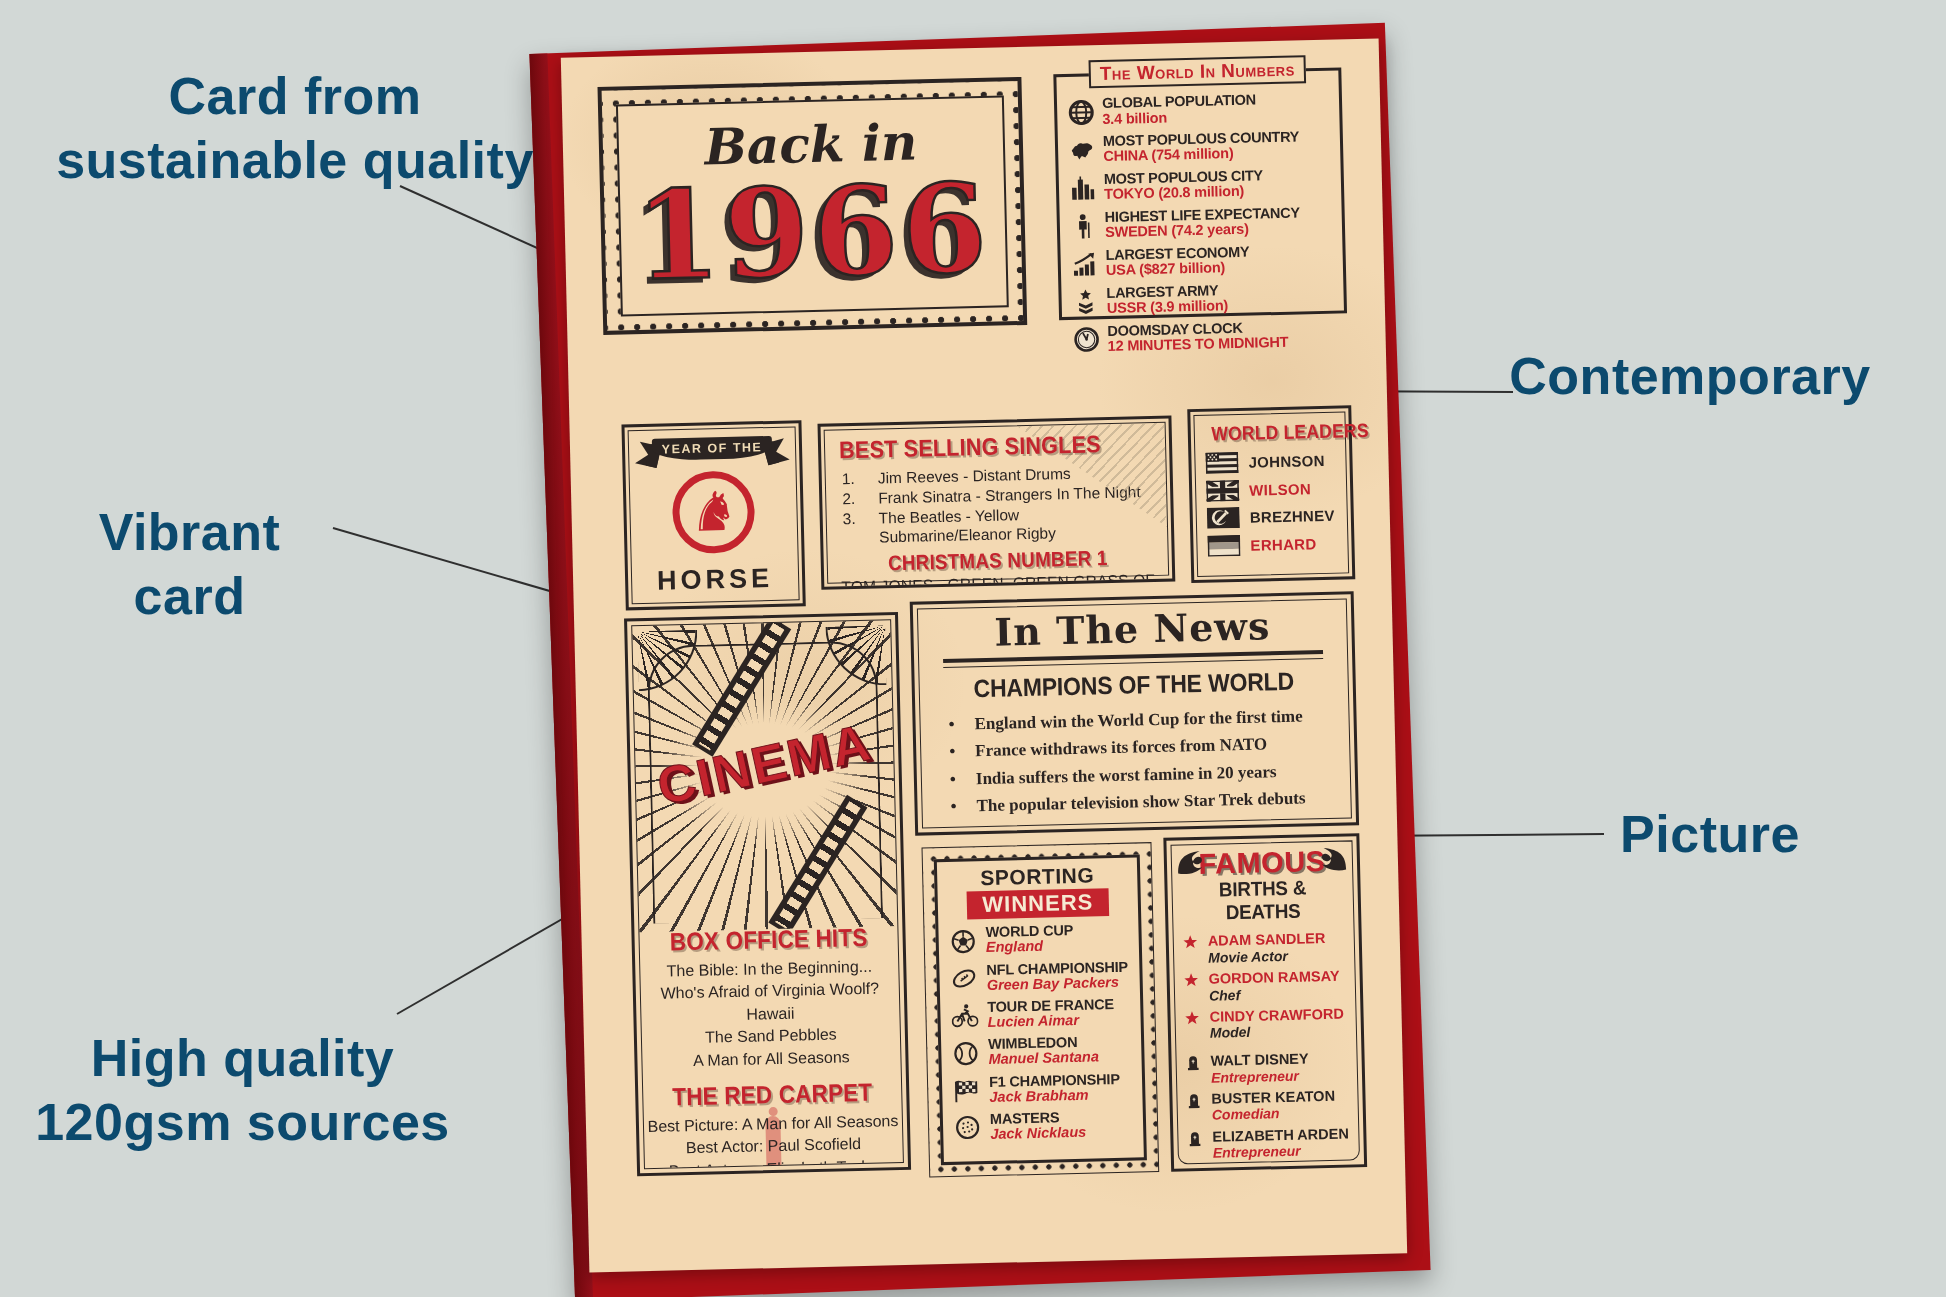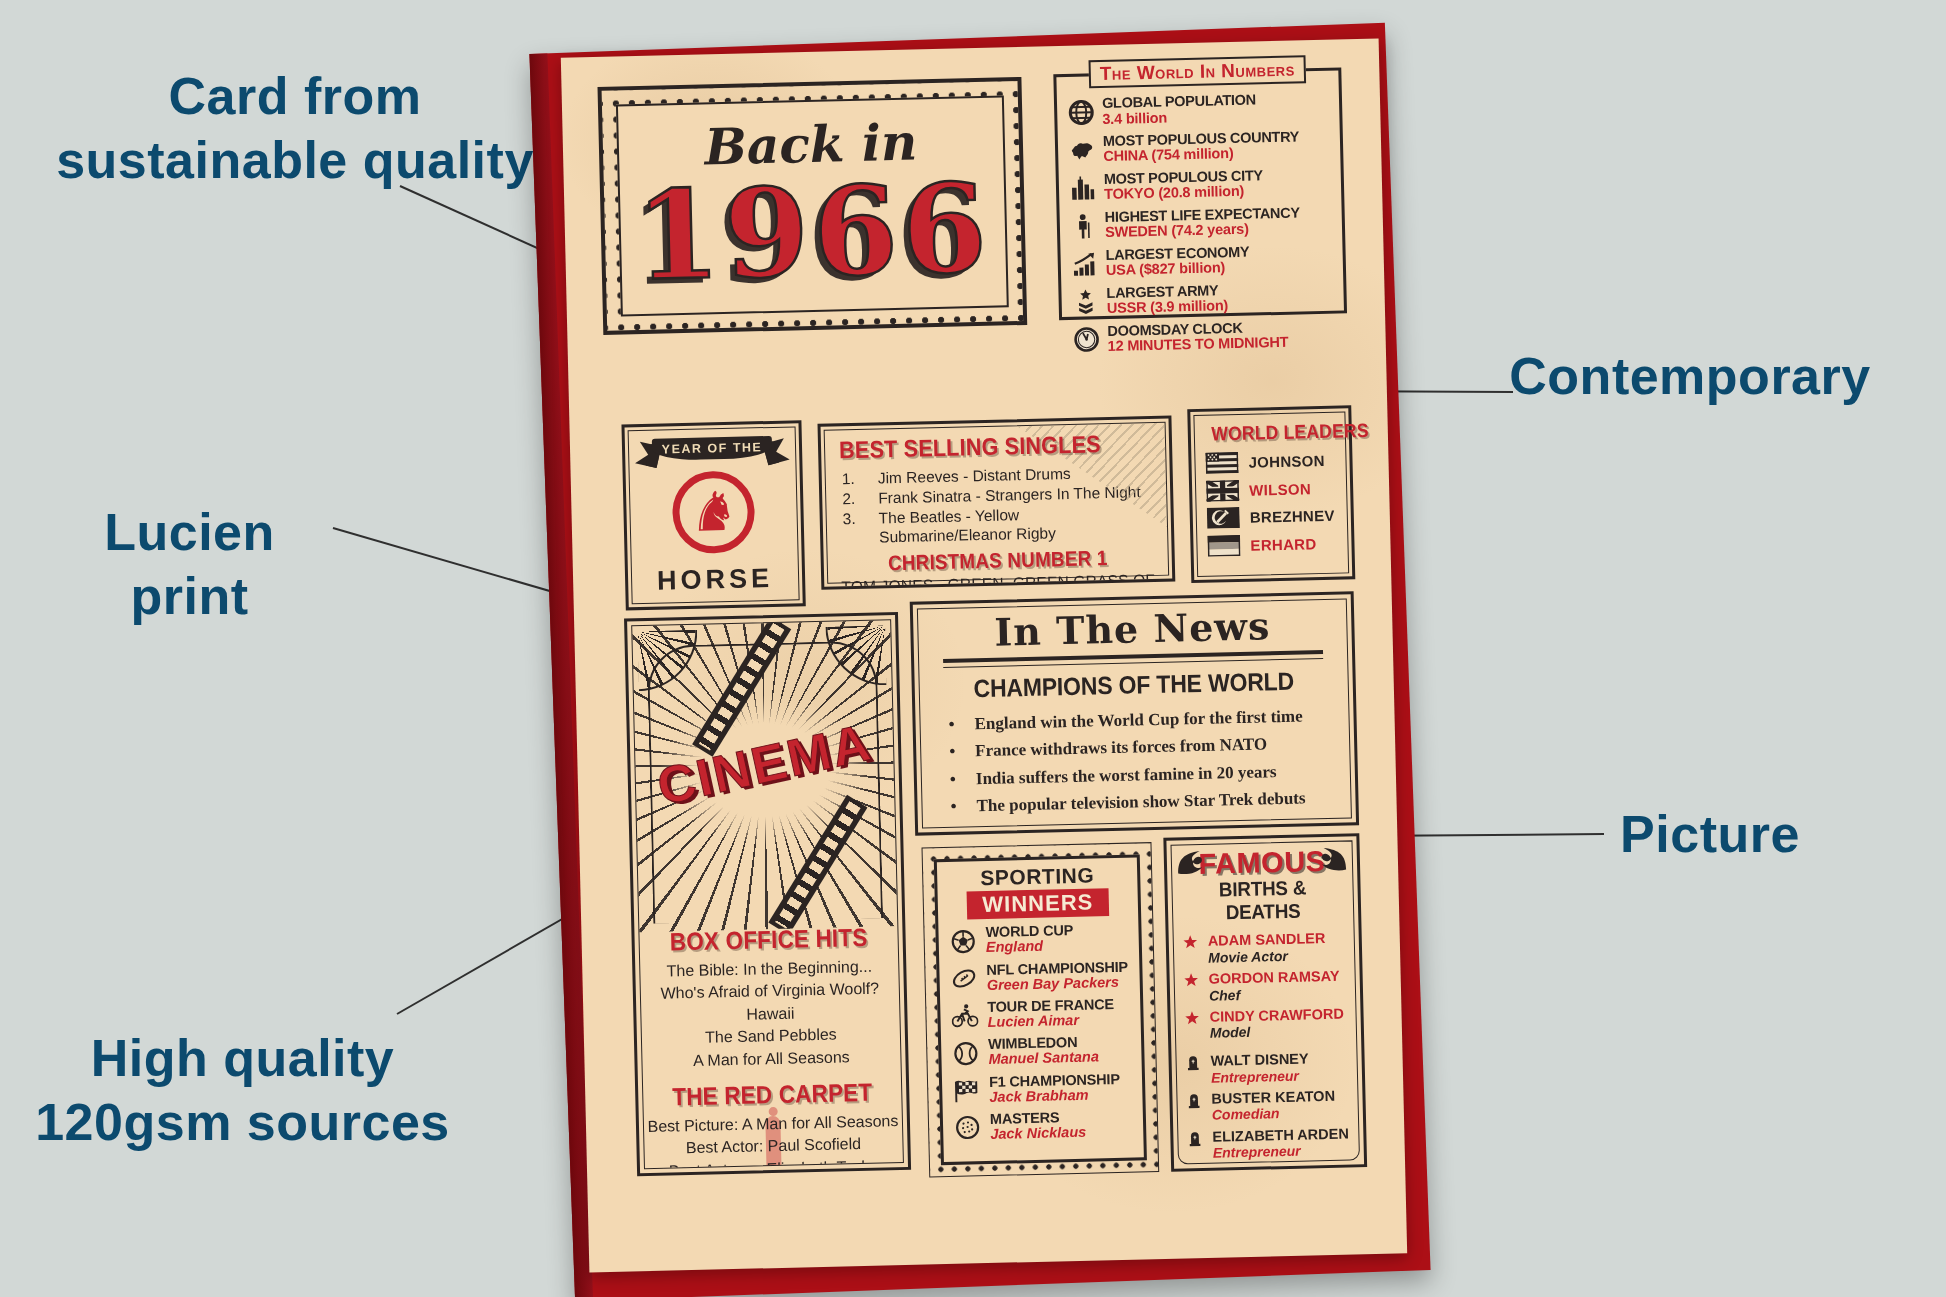--- a/index.html
+++ b/index.html
@@ -194,21 +194,21 @@
 </svg>
 
 <div class="note" style="left:40px;top:64px;width:510px;">
   <div>Card from</div>
   <div>sustainable quality</div>
 </div>
 <div class="note" style="left:1495px;top:344px;width:390px;">
   <div>Contemporary</div>
 </div>
 <div class="note" style="left:52px;top:500px;width:275px;">
-  <div>Lucien print</div>
+  <div>Vibrant card</div>
 </div>
 <div class="note" style="left:1545px;top:802px;width:330px;">
   <div>Picture</div>
 </div>
 <div class="note" style="left:15px;top:1026px;width:455px;">
   <div>High quality</div>
   <div>120gsm sources</div>
 </div>
 
 <div class="envelope"></div>

